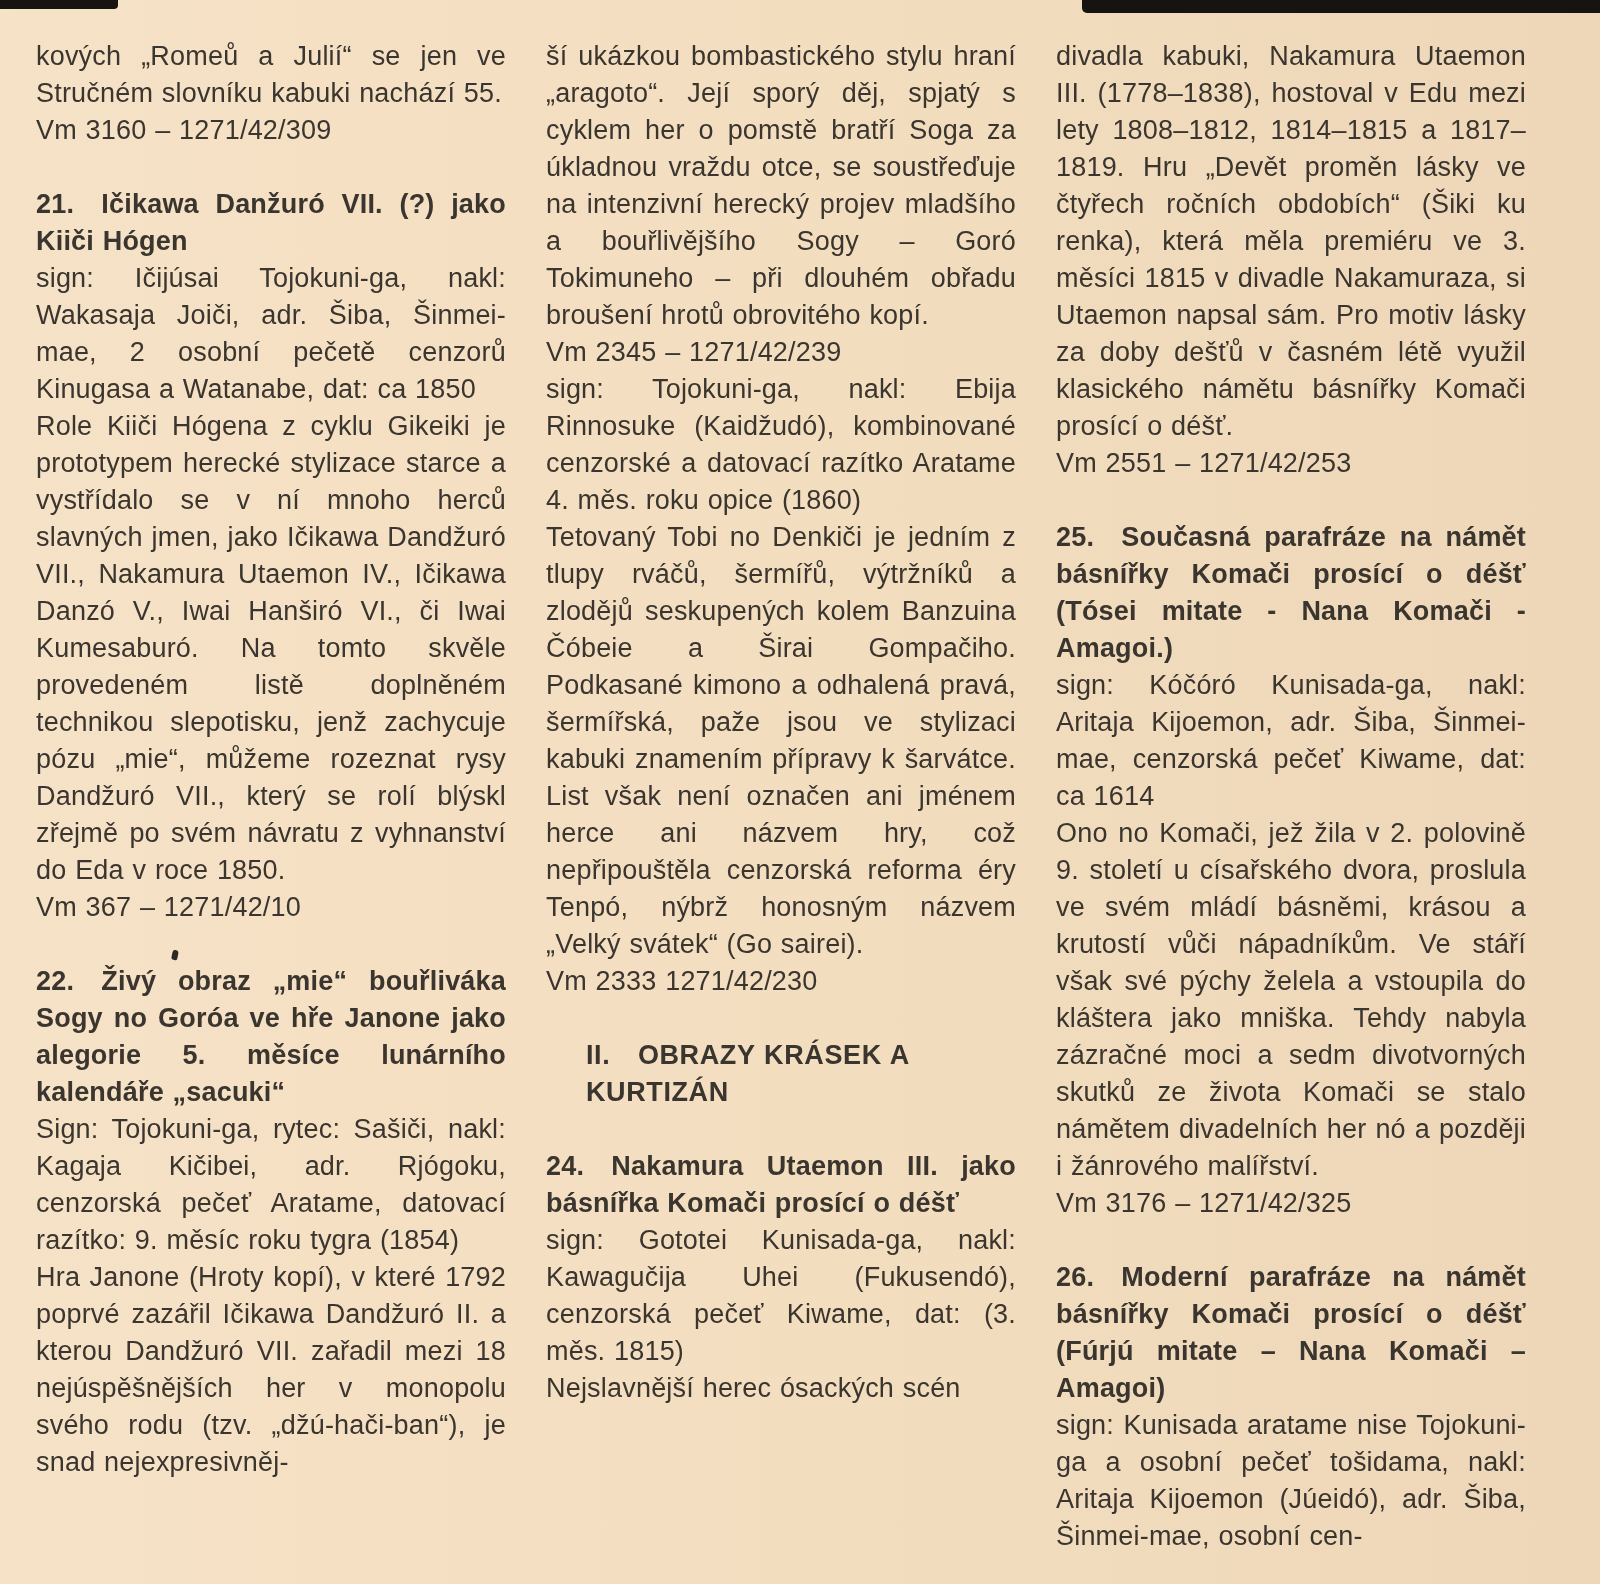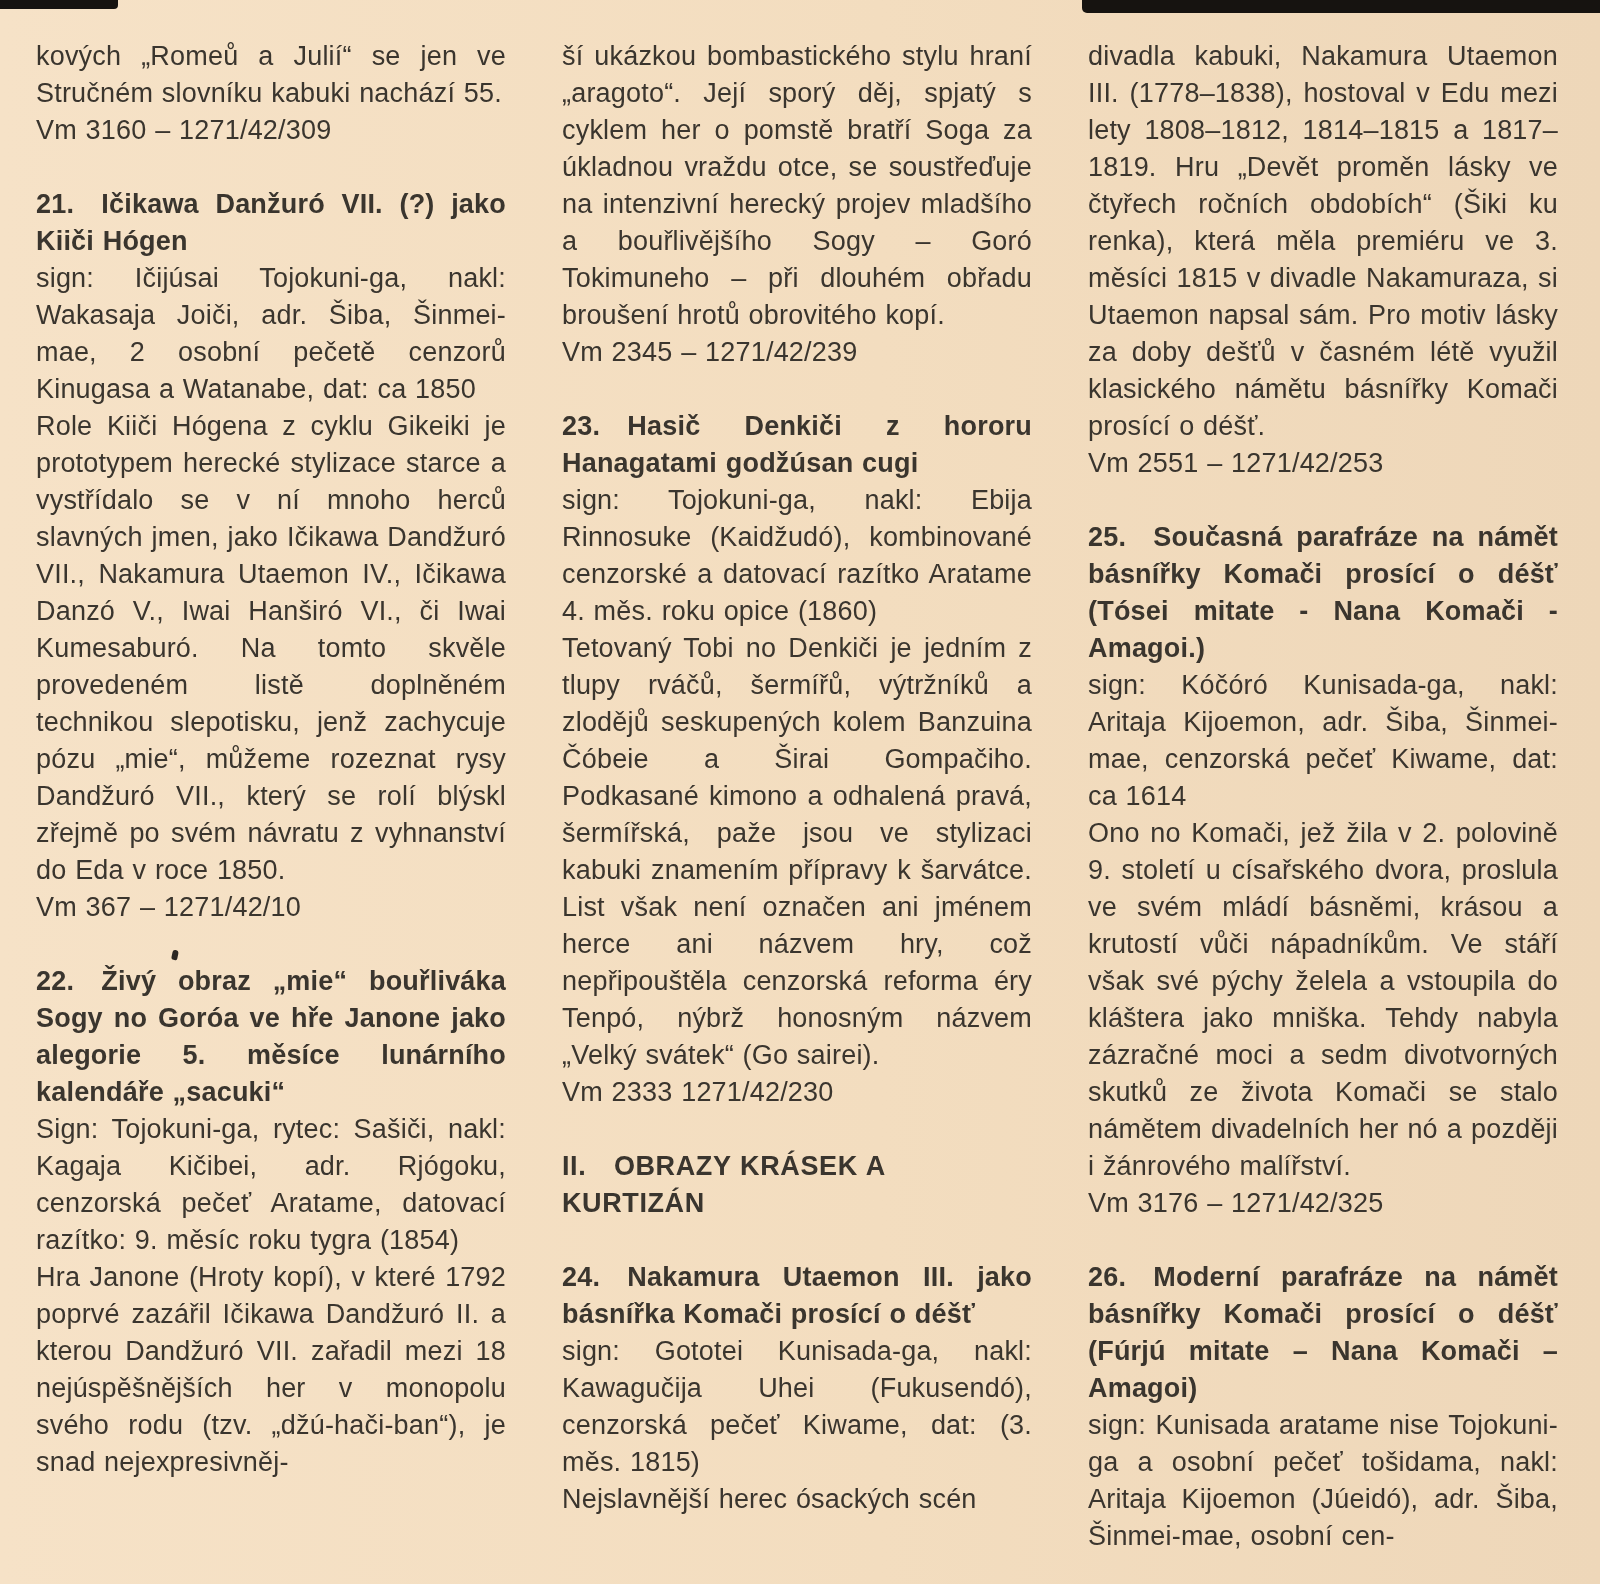--- a/index.html
+++ b/index.html
@@ -18,21 +18,21 @@
   .page {
     position: absolute;
     inset: 0;
   }
   .columns {
     position: absolute;
     top: 38px;
     left: 36px;
     right: 48px;
     display: flex;
-    gap: 56px;
+    gap: 40px;
   }
   .col {
     width: 470px;
     flex: 0 0 470px;
   }
   p.para {
     margin: 0;
     font-size: 27px;
     line-height: 37px;
     text-align: justify;
@@ -40,20 +40,21 @@
     word-spacing: 1px;
   }
   p.gap {
     margin-top: 37px;
     font-weight: bold;
   }
   p.heading {
     font-weight: bold;
     letter-spacing: 0.6px;
     text-align: left;
+    margin-left: 40px;
   }
   p.vm {
     text-align: left;
   }
   
   .bar {
     position: absolute;
     background: #161310;
   }
   .bar-left {
@@ -94,21 +95,20 @@
       <p class="para">Role Kiiči Hógena z cyklu Gikeiki je prototypem herecké stylizace starce a vystřídalo se v ní mnoho herců slavných jmen, jako Ičikawa Dandžuró VII., Nakamura Utaemon IV., Ičikawa Danzó V., Iwai Hanširó VI., či Iwai Kumesaburó. Na tomto skvěle provedeném listě doplněném technikou slepotisku, jenž zachycuje pózu „mie“, můžeme rozeznat rysy Dandžuró VII., který se rolí blýskl zřejmě po svém návratu z vyhnanství do Eda v roce 1850.</p>
       <p class="para vm">Vm 367 – 1271/42/10</p>
       <p class="para gap">22. Živý obraz „mie“ bouřliváka Sogy no Goróa ve hře Janone jako alegorie 5. měsíce lunárního kalendáře „sacuki“</p>
       <p class="para">Sign: Tojokuni-ga, rytec: Sašiči, nakl: Kagaja Kičibei, adr. Rjógoku, cenzorská pečeť Aratame, datovací razítko: 9. měsíc roku tygra (1854)</p>
       <p class="para">Hra Janone (Hroty kopí), v které 1792 poprvé zazářil Ičikawa Dandžuró II. a kterou Dandžuró VII. zařadil mezi 18 nejúspěšnějších her v monopolu svého rodu (tzv. „džú-hači-ban“), je snad nejexpresivněj-</p>
     </div>
 
     <div class="col">
       <p class="para">ší ukázkou bombastického stylu hraní „aragoto“. Její sporý děj, spjatý s cyklem her o pomstě bratří Soga za úkladnou vraždu otce, se soustřeďuje na intenzivní herecký projev mladšího a bouřlivějšího Sogy – Goró Tokimuneho – při dlouhém obřadu broušení hrotů obrovitého kopí.</p>
       <p class="para vm">Vm 2345 – 1271/42/239</p>
-      <p class="para gap">23. Hasič Denkiči z hororu Hanagatami godžúsan cugi</p>
       <p class="para">sign: Tojokuni-ga, nakl: Ebija Rinnosuke (Kaidžudó), kombinované cenzorské a datovací razítko Aratame 4. měs. roku opice (1860)</p>
       <p class="para">Tetovaný Tobi no Denkiči je jedním z tlupy rváčů, šermířů, výtržníků a zlodějů seskupených kolem Banzuina Čóbeie a Širai Gompačiho. Podkasané kimono a odhalená pravá, šermířská, paže jsou ve stylizaci kabuki znamením přípravy k šarvátce. List však není označen ani jménem herce ani názvem hry, což nepřipouštěla cenzorská reforma éry Tenpó, nýbrž honosným názvem „Velký svátek“ (Go sairei).</p>
       <p class="para vm">Vm 2333 1271/42/230</p>
       <p class="para gap heading">II. OBRAZY KRÁSEK A KURTIZÁN</p>
       <p class="para gap">24. Nakamura Utaemon III. jako básnířka Komači prosící o déšť</p>
       <p class="para">sign: Gototei Kunisada-ga, nakl: Kawagučija Uhei (Fukusendó), cenzorská pečeť Kiwame, dat: (3. měs. 1815)</p>
       <p class="para">Nejslavnější herec ósackých scén</p>
     </div>
 
     <div class="col">

